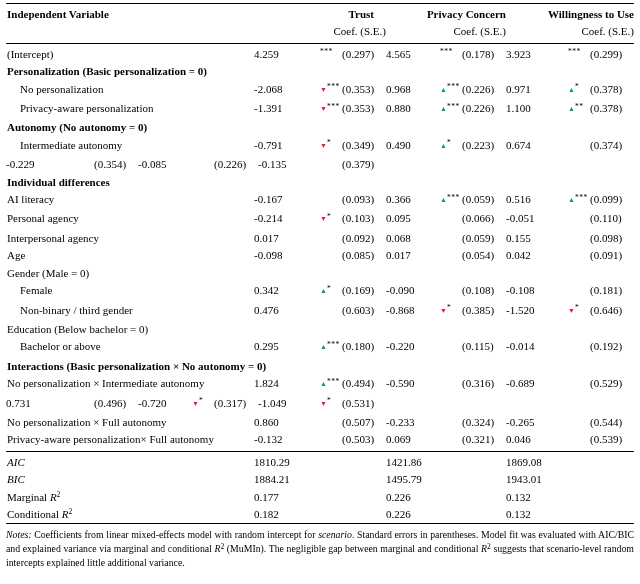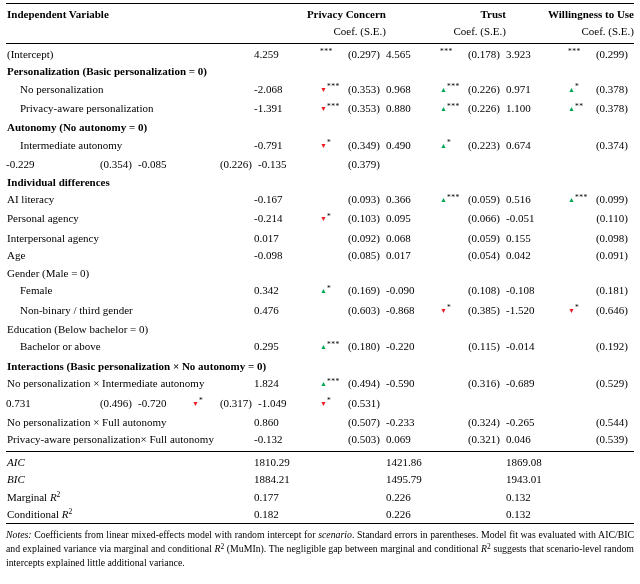--- a/index.html
+++ b/index.html
@@ -15,21 +15,21 @@
   .row { display: flex; align-items: flex-start; line-height: 17.4px; }
   .lbl { width: 248px; flex: none; padding-left: 1px; }
   .ind .lbl { padding-left: 14px; }
   .b, .b .lbl { font-weight: 700; }
   .nocell .lbl { width: auto; white-space: nowrap; }
   .col { flex: none; display: flex; align-items: baseline; }
   .c1 { width: 132px; } .c2 { width: 120px; } .c3 { width: 128px; }
   .hcell { display: block; text-align: right; }
   .num { flex: 1; text-align: left; white-space: nowrap; }
   .mks { width: 22px; flex: none; text-align: left; white-space: nowrap; }
-  .se  { width: 44px; flex: none; text-align: center; white-space: nowrap; }
+  .se  { width: 44px; flex: none; text-align: left; white-space: nowrap; }
   .tri { font-size: 7px; position: relative; top: -1px; }
   .tri.up   { color: var(--up, #00A651); }
   .tri.down { color: var(--down, #ED1C24); }
   sup, .stars {
     font-size: 7.5px; line-height: 0; position: relative; top: -3.5px;
     vertical-align: baseline;
   }
   .stars { letter-spacing: 0.5px; }
   .it { font-style: italic; }
   .notes { margin-top: 4px; font-size: 9.8px; line-height: 13.8px; }
@@ -37,22 +37,22 @@
 </style>
 </head>
 <body>
 
 <div class="page">
 
   <div class="rule thick"></div>
 
   <div class="row b">
     <div class="lbl">Independent Variable</div>
+    <div class="col c2 hcell">Trust</div>
     <div class="col c1 hcell">Privacy Concern</div>
-    <div class="col c2 hcell">Trust</div>
     <div class="col c3 hcell">Willingness to Use</div>
   </div>
 
   <div class="row">
     <div class="lbl"></div>
     <div class="col c1 hcell">Coef. (S.E.)</div>
     <div class="col c2 hcell">Coef. (S.E.)</div>
     <div class="col c3 hcell">Coef. (S.E.)</div>
   </div>
 

